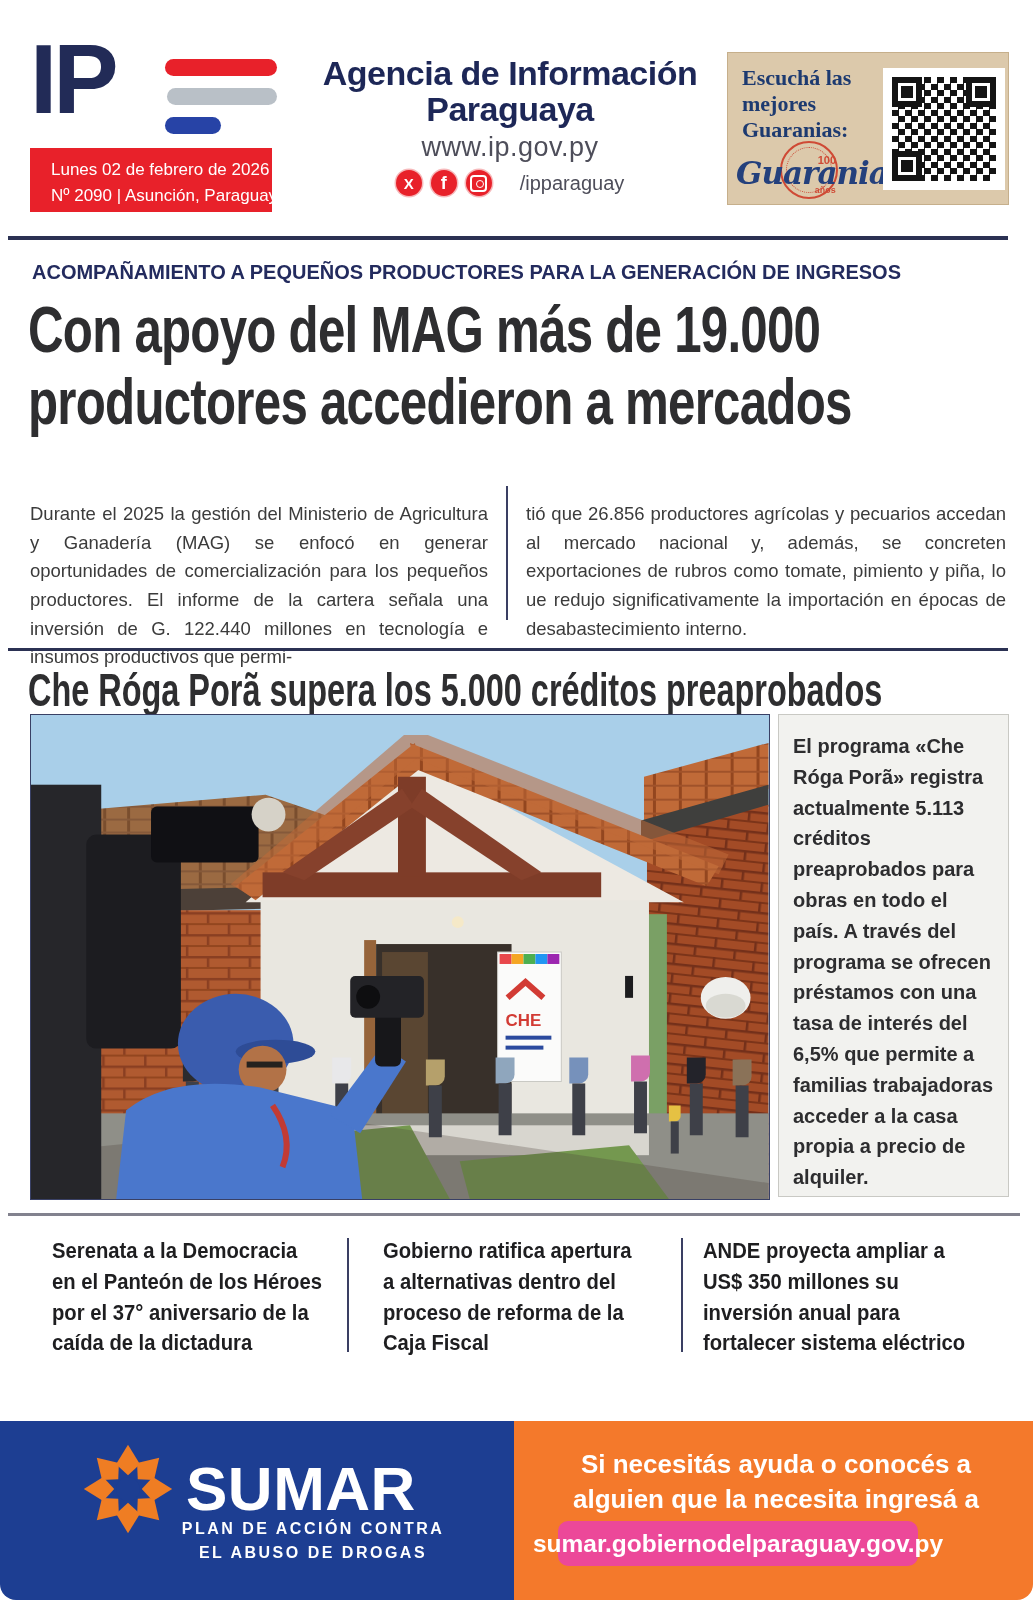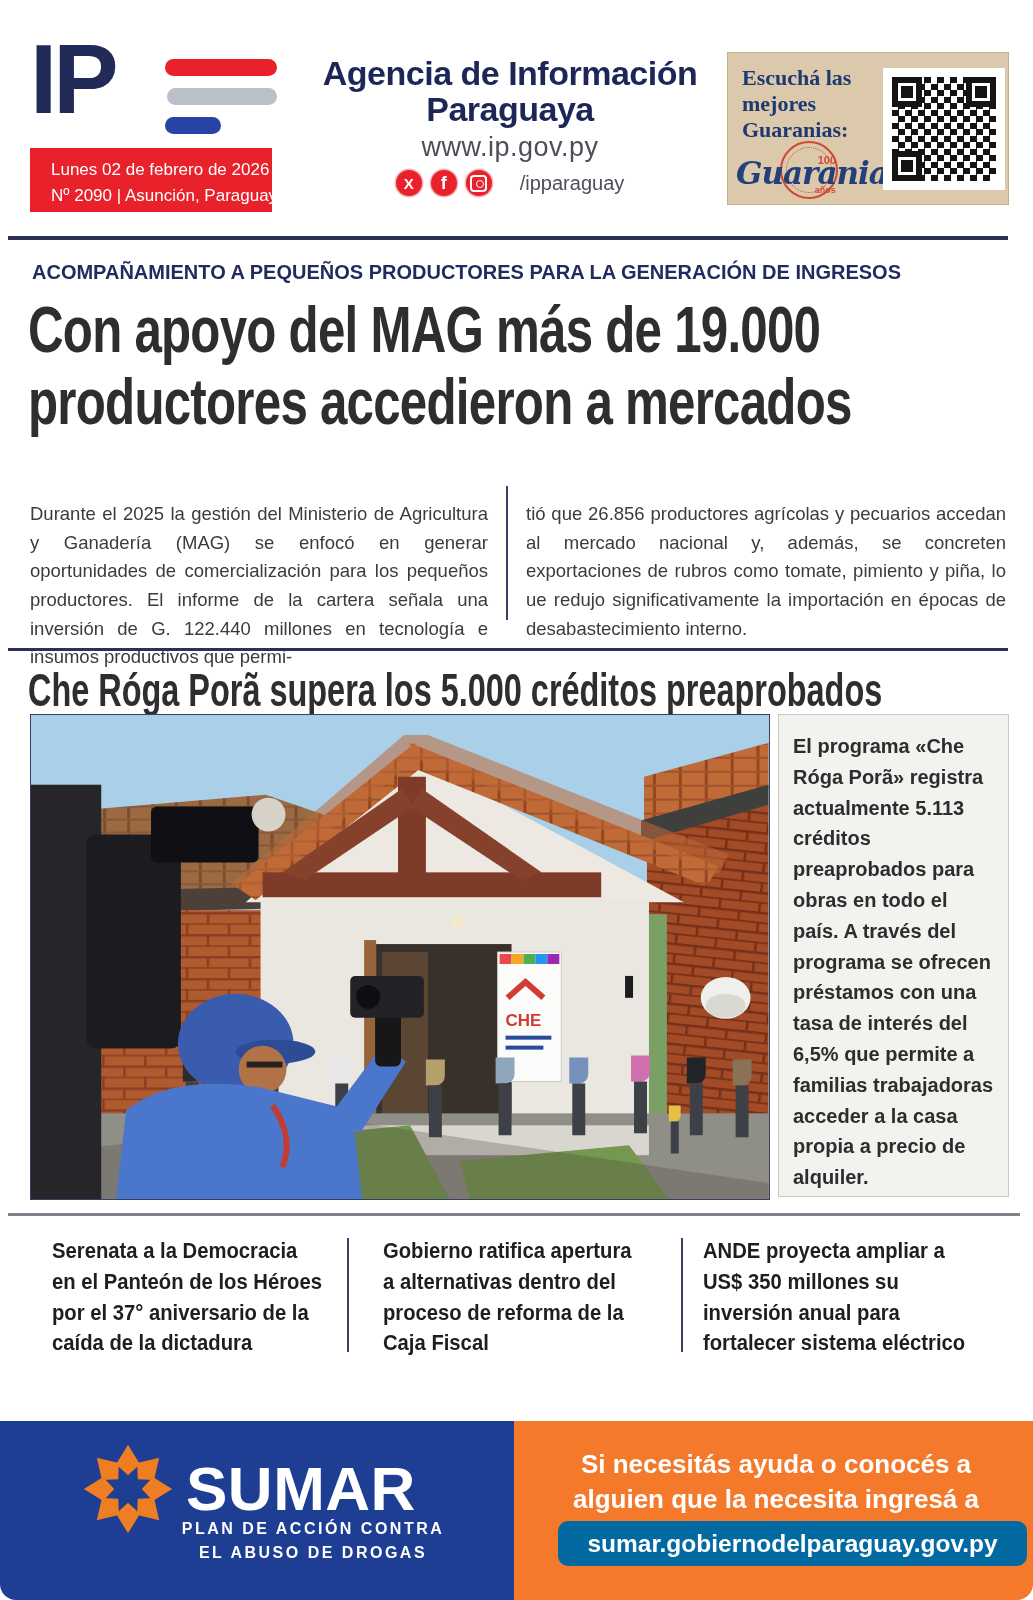--- a/index.html
+++ b/index.html
@@ -85,21 +85,21 @@
 
   
   .footer-left{position:absolute;left:0;top:1421px;width:514px;height:179px;background:#1d3e92;}
   .footer-right{position:absolute;left:514px;top:1421px;width:519px;height:179px;background:#f4792b;}
   .sumar-row{position:absolute;left:82px;top:1443px;display:flex;align-items:center;gap:12px;}
   .sumar-title{font-size:62px;font-weight:bold;color:#fff;letter-spacing:0.5px;line-height:1;}
   .sumar-sub{position:absolute;left:158px;top:1517px;width:310px;text-align:center;color:#fff;
              font-weight:bold;font-size:16px;letter-spacing:2.5px;line-height:1.5;}
   .help-line{position:absolute;width:440px;text-align:center;font-size:26px;font-weight:bold;color:#fff;}
   .help-1{left:556px;top:1449px;} .help-2{left:556px;top:1484px;}
-  .url-pill{position:absolute;left:558px;top:1521px;width:469px;height:45px;background:#0369a1;
+  .url-pill{position:absolute;left:558px;top:1521px;width:360px;height:45px;background:#ec4899;
             border-radius:10px;display:flex;align-items:center;justify-content:center;
             color:#fff;font-weight:bold;font-size:24.5px;}
 </style>
 </head>
 <body>
 
 <div class="page">
 
   <div class="ip-text">IP</div>
   <div class="bar bar-red"></div>

